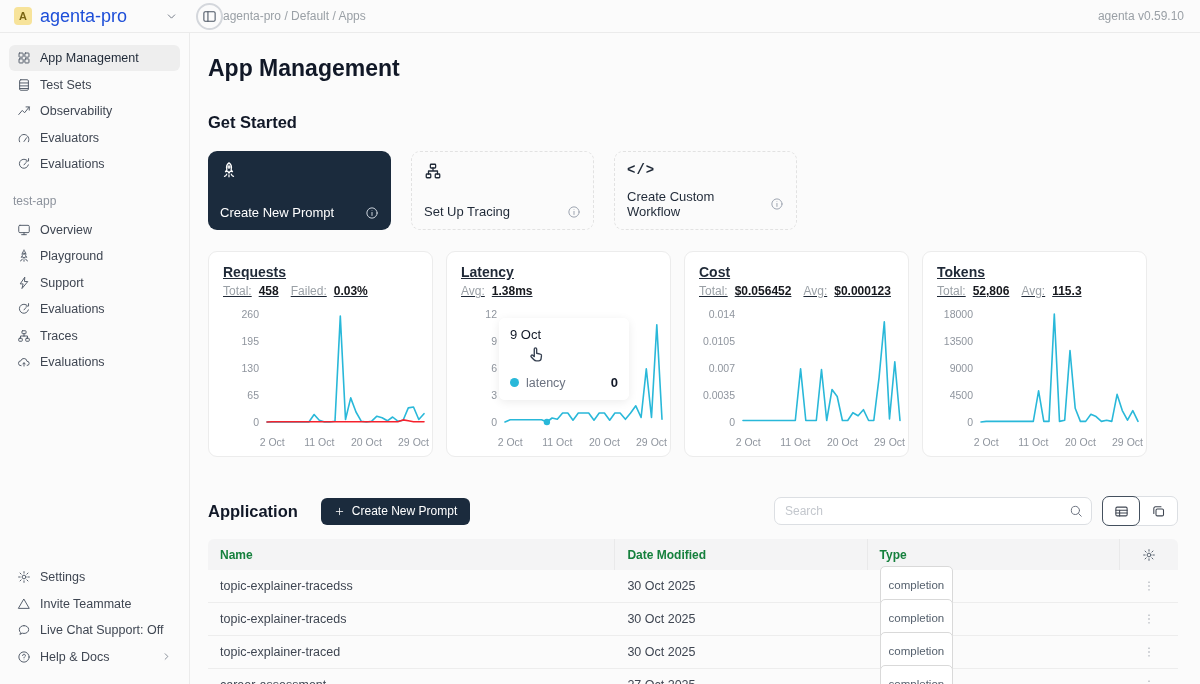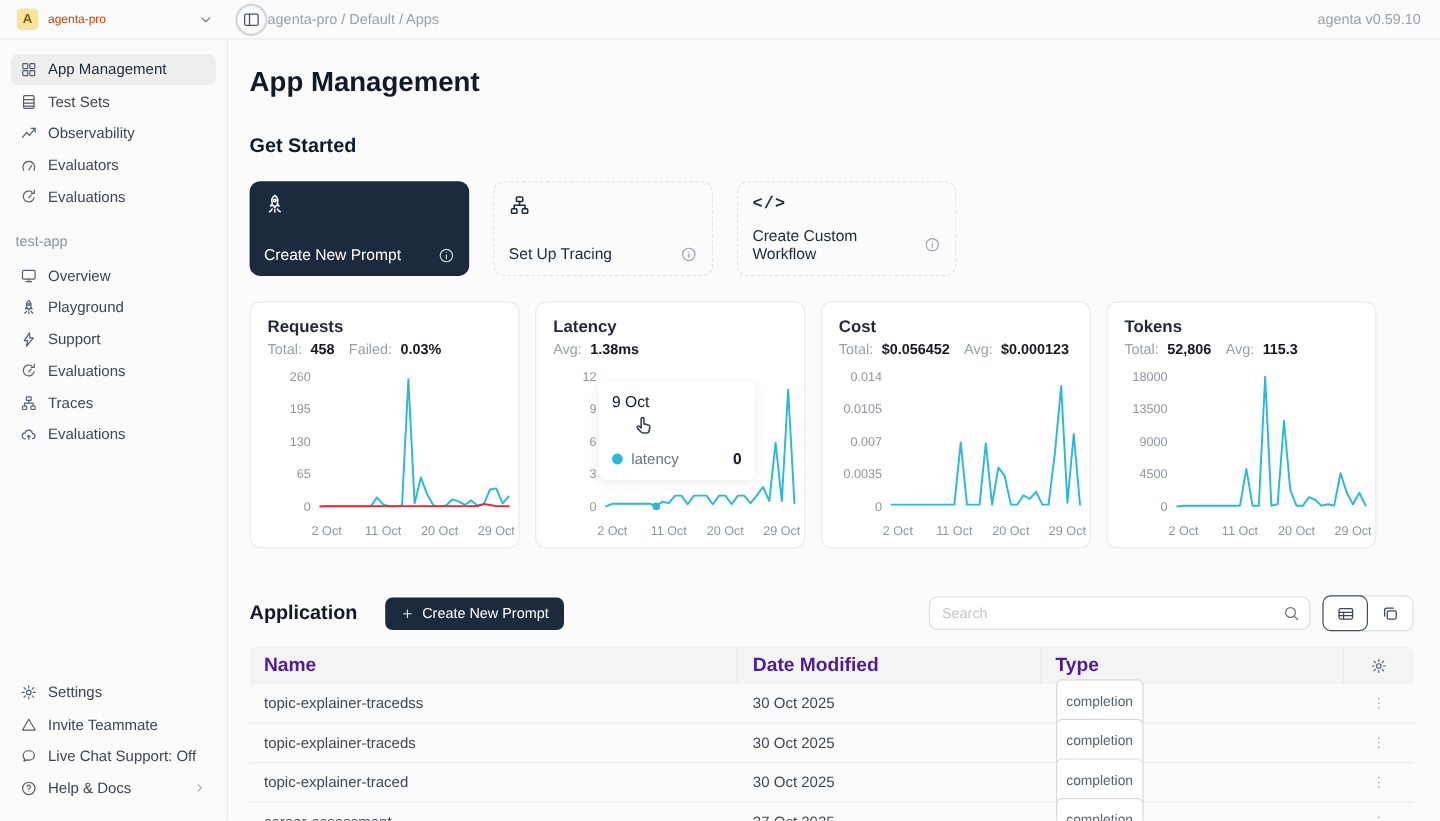--- a/index.html
+++ b/index.html
@@ -5,21 +5,21 @@
   * { margin:0; padding:0; box-sizing:border-box; }
   html,body { width:1200px; height:684px; overflow:hidden; background:#fbfbfb;
     font-family:"Liberation Sans", sans-serif; color:#1f2937; }
 
   
   .topbar { position:fixed; top:0; left:0; right:0; height:33px; display:flex; align-items:center;
     background:#fbfbfb; border-bottom:1px solid #ebebeb; z-index:20; }
   .ws-cluster { width:190px; display:flex; align-items:center; padding:0 12px 0 14px; gap:8px; }
   .avatar { width:18px; height:18px; border-radius:4px; background:#f7e39a; color:#7a6413;
     font-size:11px; font-weight:700; display:flex; align-items:center; justify-content:center; }
-  .ws-name { font-size:10px; color:#c2410c; flex:1; }
+  .ws-name { font-size:18px; color:#1d4ed8; flex:1; }
   .icon { display:inline-flex; align-items:center; justify-content:center; }
   .icon svg { width:100%; height:100%; stroke:currentColor; fill:none; stroke-width:1.7;
     stroke-linecap:round; stroke-linejoin:round; }
   .chev { width:13px; height:13px; color:#6b7280; }
   .collapse-btn { width:27px; height:27px; border-radius:50%; border:2px solid #d4d7dc; background:transparent;
     display:flex; align-items:center; justify-content:center; color:#4b5563; margin-left:6px; cursor:pointer; }
   .collapse-btn .icon { width:15px; height:15px; }
   .breadcrumb { font-size:12px; color:#9aa0a6; margin-left:0; }
   .version { margin-left:auto; font-size:12px; color:#9aa0a6; padding-right:16px; }
 
@@ -47,21 +47,21 @@
   .gs-card.dark { background:#1b2b3d; color:#ffffff; }
   .gs-ico { width:18px; height:18px; }
   .gs-ico.codetxt { width:auto; font-size:14px; font-weight:700; letter-spacing:1px; font-family:"Liberation Mono",monospace;}
   .gs-bottom { display:flex; align-items:center; justify-content:space-between; }
   .gs-label { font-size:13px; font-weight:500; }
   .info-ico { width:14px; height:14px; color:#9ca3af; }
   .gs-card.dark .info-ico { color:#cdd5de; }
 
   .metrics-row { display:flex; gap:13px; margin-top:21px; }
   .metric-card { position:relative; width:225px; height:206px; background:#ffffff; border:1px solid #ececec;
-    border-radius:9px; padding:12px 14px; }
+    border-radius:9px; padding:12px 14px;text-decoration:underline; }
   .m-title { font-size:14px; font-weight:700; color:#1f2937; }
   .m-stats { margin-top:4px; font-size:12px; color:#9aa0a6; display:flex; gap:12px; }
   .m-stats b { color:#16181d; font-weight:700; margin-left:7px; }
   .m-chart { margin-top:4px; }
   .tick { font-size:10.5px; fill:#8f959e; font-family:"Liberation Sans",sans-serif; }
 
   
   .chart-tooltip { position:absolute; left:52px; top:66px; width:130px; background:rgba(255,255,255,.97);
     border-radius:6px; box-shadow:0 2px 10px rgba(0,0,0,.08); padding:9px 11px 10px; z-index:5; }
   .tt-date { font-size:13px; color:#111827; }
@@ -87,21 +87,21 @@
   .search-btn .icon { width:14px; height:14px; }
   .segmented { display:flex; border:1px solid #dcdfe3; border-radius:7px; background:#fff; }
   .seg-btn { width:38px; height:28px; display:flex; align-items:center; justify-content:center;
     background:transparent; border:1px solid transparent; border-radius:7px; color:#3f4652; cursor:pointer; }
   .seg-btn.active { border-color:#44505e; margin:-1px; height:30px; background:#fff; }
   .seg-btn .icon { width:15px; height:15px; }
 
   
   .table { margin-top:13px; }
   .t-head { display:flex; height:31px; align-items:center; background:#f4f4f5; border-radius:6px 6px 0 0;
-    font-size:16px; font-weight:600; color:#4c1d95; }
+    font-size:12px; font-weight:600; color:#15803d; }
   .t-row { display:flex; height:33px; align-items:center; border-bottom:1px solid #ededed;
     font-size:12.5px; color:#3f4652; cursor:pointer; }
   .col-name { width:42%; padding:0 12px; border-right:1px solid #e9e9ea; height:100%; display:flex; align-items:center;}
   .col-date { width:26%; padding:0 12px; border-right:1px solid #e9e9ea; height:100%; display:flex; align-items:center;}
   .col-type { width:26%; padding:0 12px; border-right:1px solid #e9e9ea; height:100%; display:flex; align-items:center;}
   .col-act  { width:6%; display:flex; align-items:center; justify-content:center; height:100%; }
   .t-row .col-name,.t-row .col-date,.t-row .col-type { border-right:none; }
   .badge { border:1px solid #d9d9d9; background:#fff; border-radius:5px; font-size:11.5px; color:#55606d;
     padding:12px 8px; line-height:1.2; }
   .more-btn { background:none; border:none; color:#8c929c; cursor:pointer; width:22px; height:22px;

